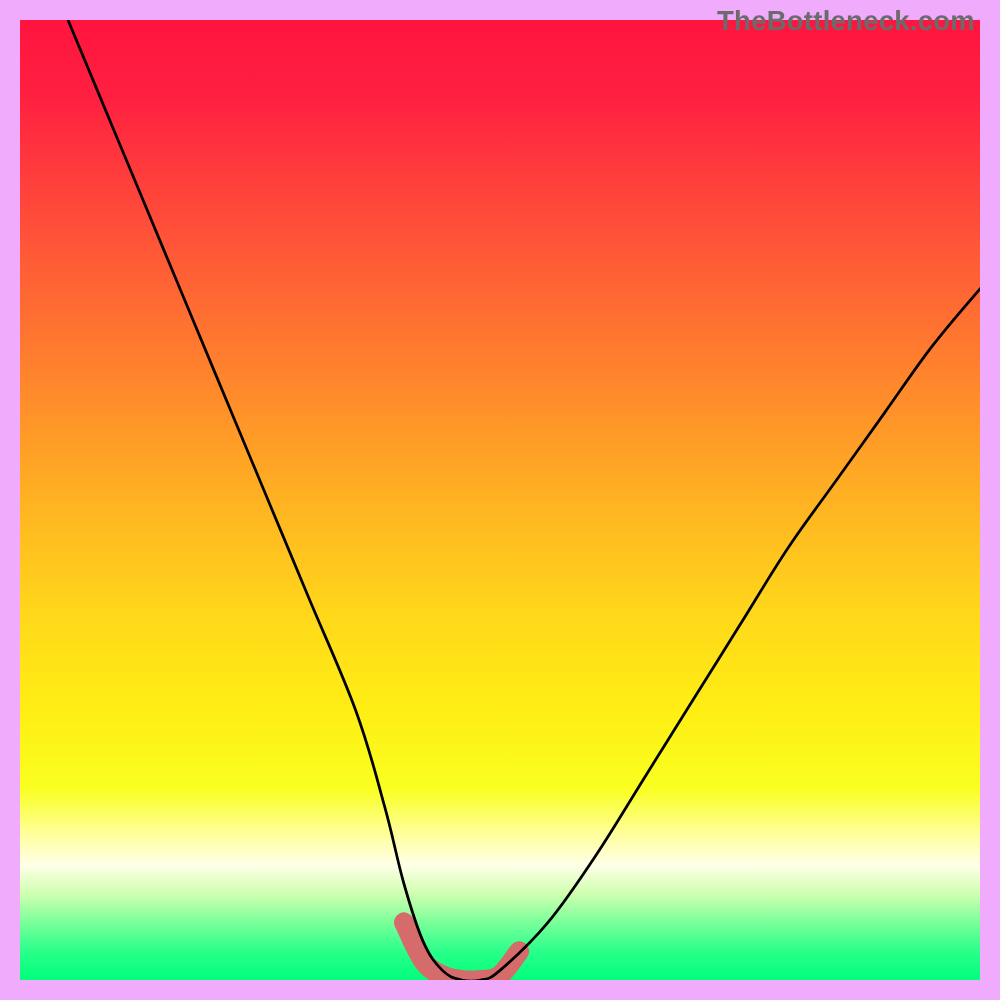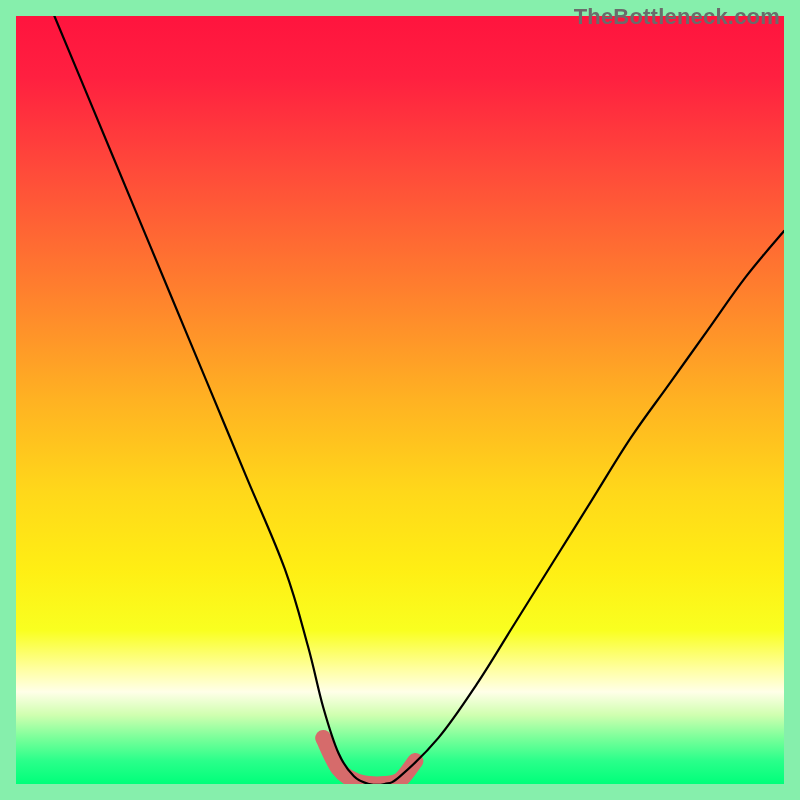--- a/index.html
+++ b/index.html
@@ -7,21 +7,21 @@
     padding: 0;
     width: 800px;
     height: 800px;
     background: #000;
     overflow: hidden;
   }
   .frame {
     position: relative;
     width: 800px;
     height: 800px;
-    background: #86efac;
+    background: #f0abfc;
   }
   .plot-area {
     position: absolute;
     left: 16px;
     top: 16px;
     width: 768px;
     height: 768px;
     overflow: hidden;
   }
   .gradient-bg {

